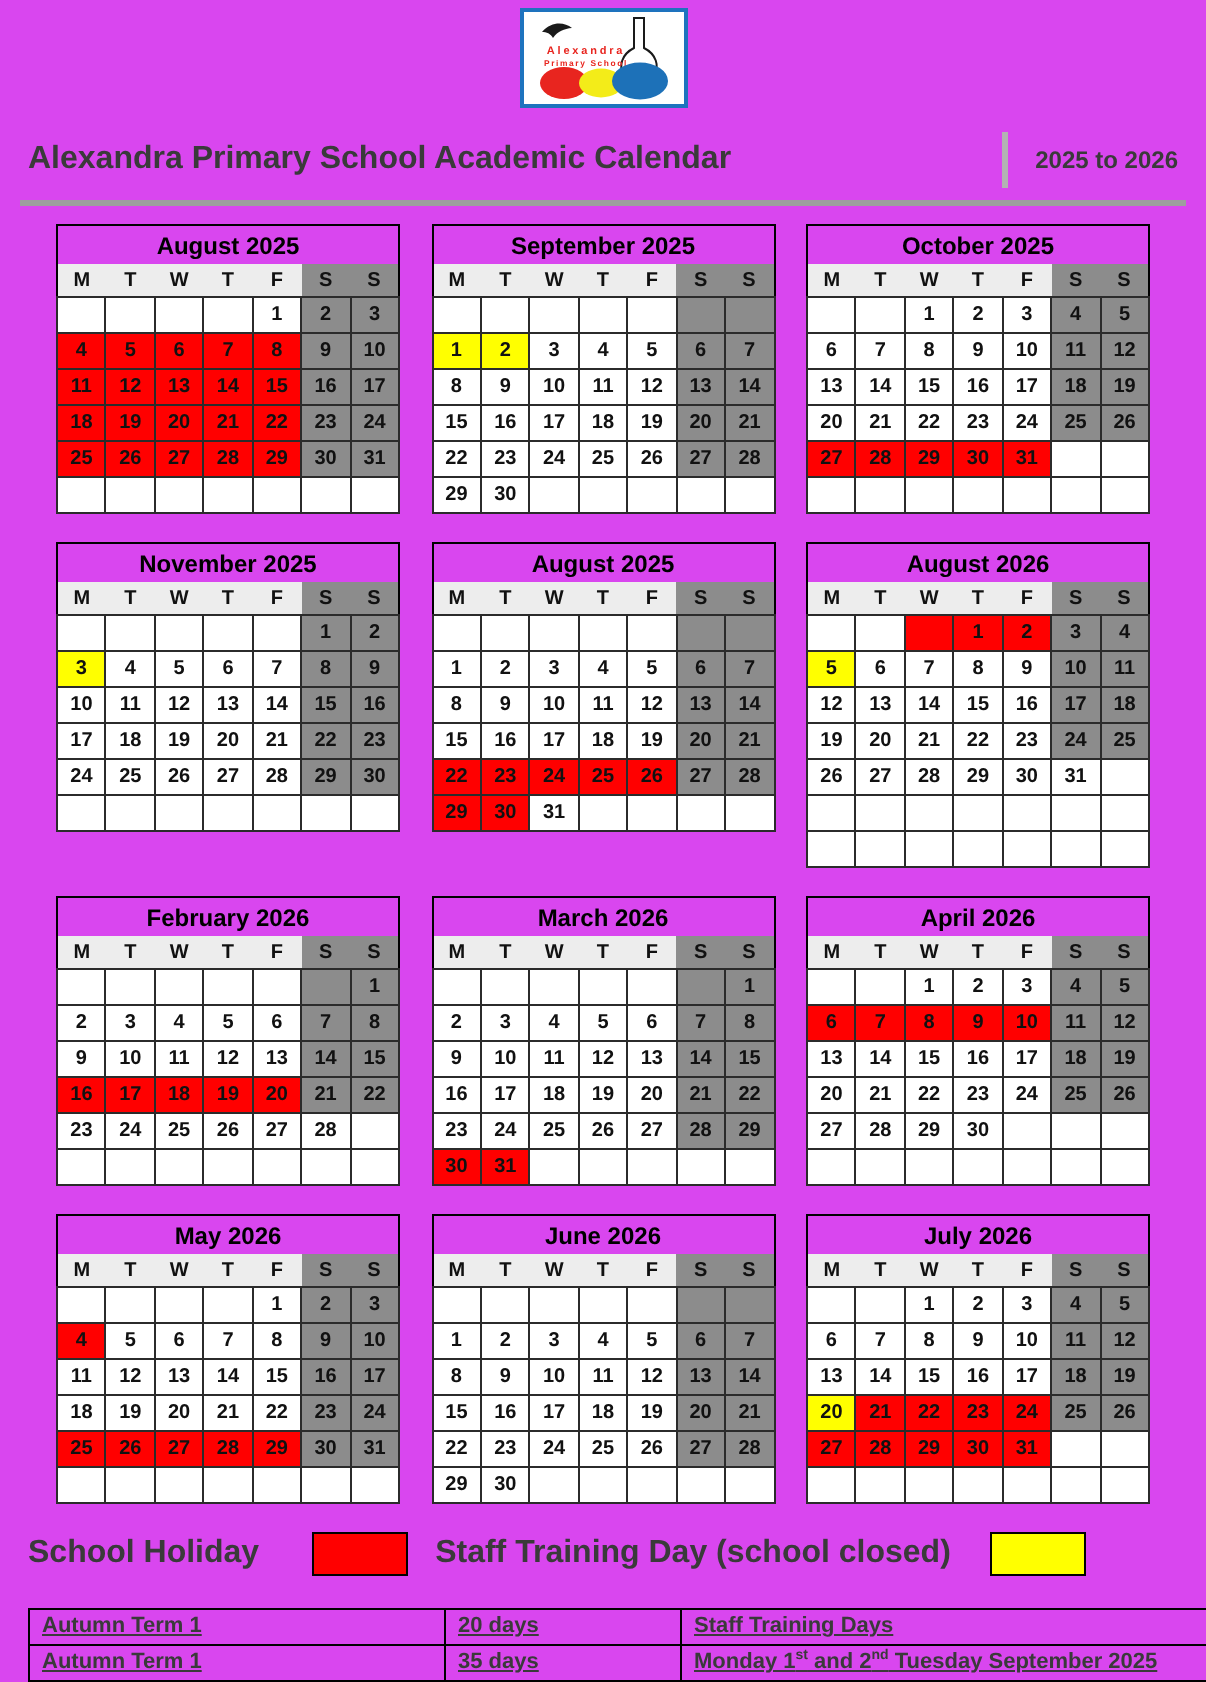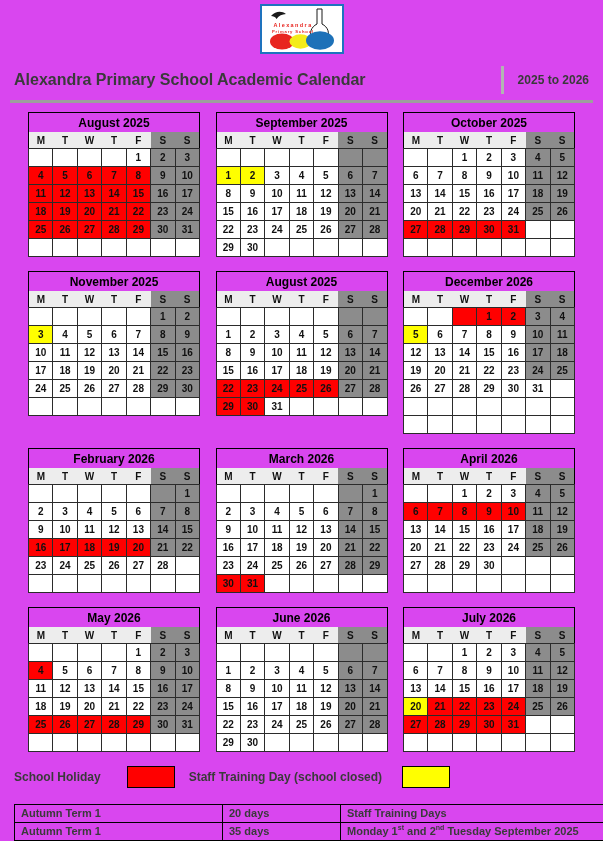--- a/index.html
+++ b/index.html
@@ -20,29 +20,29 @@
   table.cal{border-collapse:collapse;table-layout:fixed;width:172px;border:1px solid #000;}
   table.cal td{text-align:center;overflow:hidden;}
   .mtitle{font-size:12px;font-weight:bold;color:#000;height:17px;border:0;}
   .dh{font-size:10px;font-weight:bold;color:#111;background:#ededed;height:14px;border:0;}
   .dh.dhg{background:#8c8c8c;}
   .dc{font-size:10px;font-weight:bold;color:#111;height:15px;border:1px solid #2b2b2b;background:#fff;}
   .dc.r{background:#ff0000;}
   .dc.y{background:#ffff00;}
   .dc.g{background:#8c8c8c;}
   
-  .legend{display:flex;align-items:center;margin:14px 14px 0;font-size:12px;font-weight:bold;color:#3a3a3a;}
+  .legend{display:flex;align-items:center;margin:14px 14px 0;font-size:16px;font-weight:bold;color:#3a3a3a;}
   .swatch{width:46px;height:20px;border:1px solid #000;}
   .sw-red{margin-left:26px;}
   .lg2{margin-left:14px;}
   .sw-yellow{margin-left:20px;}
   
   table.terms{border-collapse:collapse;table-layout:fixed;width:575px;margin:16px 14px 0;border:1px solid #000;}
   table.terms td{border:1px solid #000;font-size:11px;font-weight:bold;color:#3a3a3a;
-                 padding:2px 6px;line-height:13px;vertical-align:middle;}
+                 padding:2px 6px;line-height:13px;vertical-align:middle;text-decoration:underline;}
   .tc1{width:195px;}
   .tc2{width:105px;}
   .tc3{width:255px;}
   table.terms sup{font-size:7px;vertical-align:super;line-height:0;}
 </style>
 </head>
 <body>
 
 <div class="page">
 
@@ -414,21 +414,21 @@
             <td class="dc"></td>
             <td class="dc"></td>
             <td class="dc"></td>
             <td class="dc"></td>
           </tr>
         </tbody>
       </table>
       <table class="cal">
         <tbody>
           <tr>
-            <td class="mtitle" colspan="7">December 2026</td>
+            <td class="mtitle" colspan="7">August 2026</td>
           </tr>
           <tr>
             <td class="dh">M</td>
             <td class="dh">T</td>
             <td class="dh">W</td>
             <td class="dh">T</td>
             <td class="dh">F</td>
             <td class="dh dhg">S</td>
             <td class="dh dhg">S</td>
           </tr>

